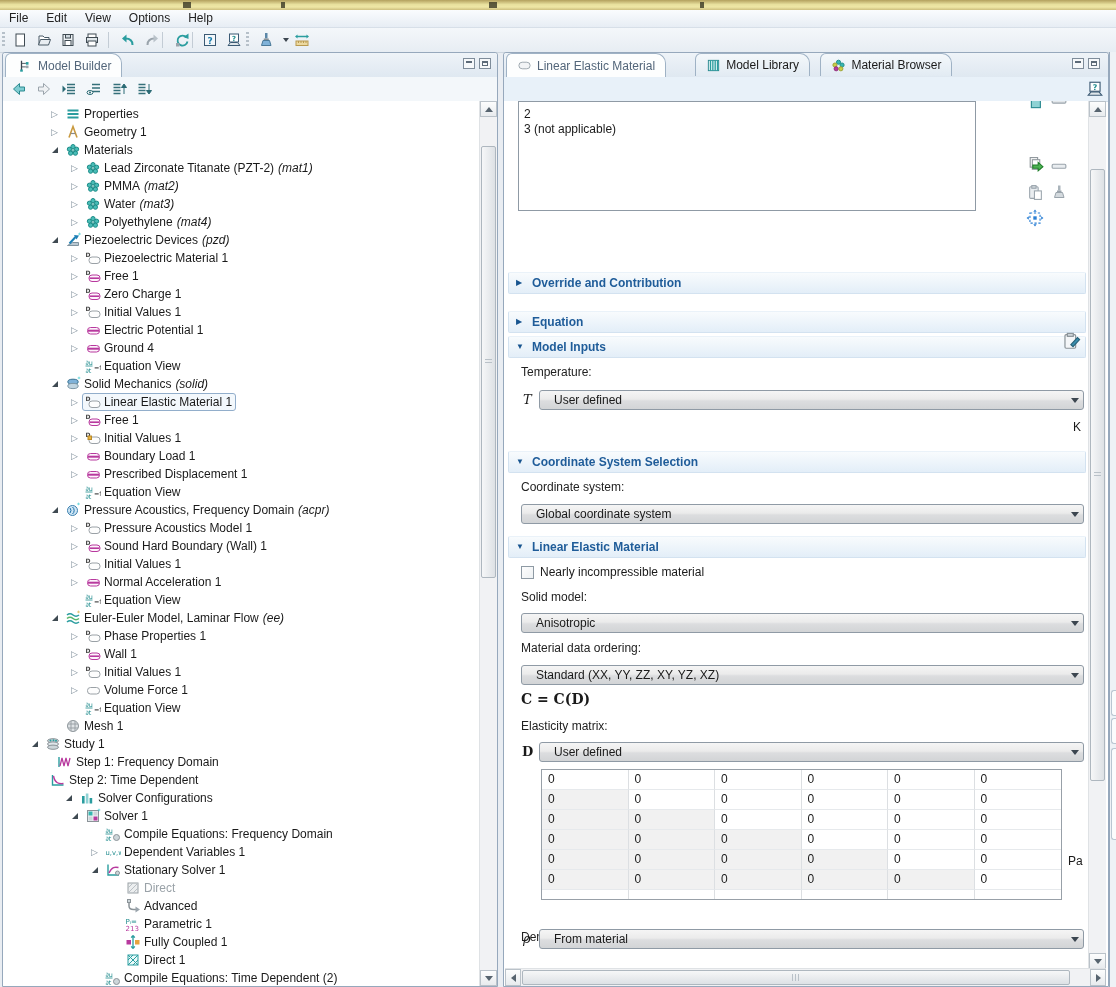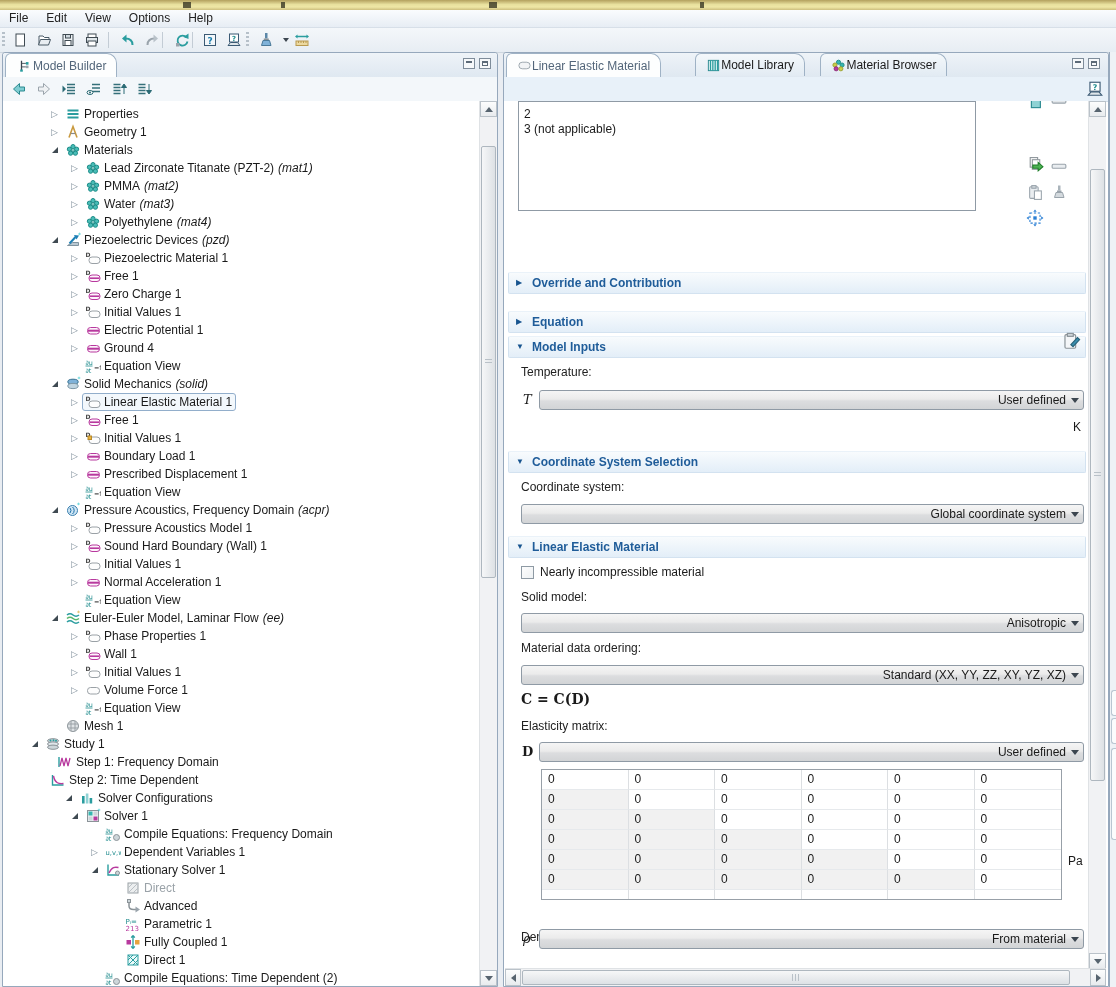--- a/index.html
+++ b/index.html
@@ -18,21 +18,21 @@
   .tb-sep{position:absolute;top:4px;width:1px;height:16px;background:#c3ccd5;}
   .tb-grip{position:absolute;top:4px;width:3px;height:16px;
     background:repeating-linear-gradient(180deg,#b6c0c9 0 2px,transparent 2px 4px);}
   .dd-arrow{width:0;height:0;border-left:3.5px solid transparent;border-right:3.5px solid transparent;border-top:4px solid #3c4650;}
   
   .panel{position:absolute;top:52px;height:935px;background:#fff;border:1px solid #96a8bc;border-radius:3px 3px 0 0;box-sizing:border-box;}
   #leftpanel{left:2px;width:496px;}
   #rightpanel{left:503px;width:606px;}
   .tabrow{position:absolute;left:0;top:0;right:0;height:24px;background:linear-gradient(180deg,#eef3f8,#dfe8f1);
     border-bottom:1px solid #b9c8d6;border-radius:3px 3px 0 0;}
-  .tab{position:absolute;top:0;height:23px;display:flex;align-items:center;padding:0 10px;
+  .tab{position:absolute;top:0;height:23px;display:flex;align-items:center;gap:5px;padding:0 10px;
     border:1px solid #9fb2c5;border-bottom:none;border-radius:6px 10px 0 0;box-sizing:border-box;
     background:linear-gradient(180deg,#f4f8fb,#e2ebf3);white-space:nowrap;}
   .tab.active{background:#fdfefe;height:24px;z-index:3;color:#53667a;}
   .winbtns{position:absolute;top:5px;display:flex;gap:4px;}
   .winbtn{width:12px;height:11px;border:1px solid #7e8c9a;background:#f6f8fa;box-sizing:border-box;position:relative;}
   .winbtn.min::after{content:"";position:absolute;left:2px;right:2px;top:2px;height:2px;background:#5c6a78;}
   .winbtn.max::after{content:"";position:absolute;left:2px;right:2px;top:2px;bottom:2px;border:1px solid #5c6a78;border-top-width:2px;}
   
   #treetoolbar{position:absolute;left:0;top:24px;right:0;height:24px;background:#f3f7fa;border-bottom:1px solid #dbe3ea;}
   #treeview{position:absolute;left:0;top:48px;width:477px;bottom:0;overflow:hidden;background:#fff;}
@@ -74,21 +74,21 @@
   .sect{left:4px;width:578px;height:22px;box-sizing:border-box;
     background:linear-gradient(180deg,#f8fbfd,#e3eef8);
     border:1px solid #d3e2f0;border-top-color:#eaf2f9;border-radius:2px;
     display:flex;align-items:center;gap:7px;padding-left:7px;}
   .sect .st{color:#1f5c99;font-weight:bold;}
   .sarr{font-size:8px;color:#17548f;line-height:1;width:9px;}
   .flabel{left:17px;color:#222;}
   .combo{height:20px;border:1px solid #8f9aa5;border-radius:3px;box-sizing:border-box;
     background:linear-gradient(180deg,#f5f5f5 0%,#ebebeb 45%,#dcdddf 55%,#d2d4d6 100%);
     display:flex;align-items:center;}
-  .combo .ct{flex:1;padding-left:8px;white-space:nowrap;overflow:hidden;text-align:right;}
+  .combo .ct{flex:1;padding-left:14px;white-space:nowrap;overflow:hidden;}
   .combo .ca{width:17px;display:flex;align-items:center;justify-content:center;}
   .ca i{width:0;height:0;border-left:4px solid transparent;border-right:4px solid transparent;border-top:5px solid #3c4650;}
   .tinput{height:20px;border:1px solid #8f9aa5;box-sizing:border-box;background:#fff;padding:0 5px;font:12px "Liberation Sans",sans-serif;color:#111;width:100%;}
   .sym{font-family:"DejaVu Serif",serif;font-style:italic;font-size:13px;}
   .symb{font-family:"DejaVu Serif",serif;font-weight:bold;font-size:13px;font-style:normal;}
   .cbrow{display:flex;align-items:center;gap:6px;}
   .cbox{width:13px;height:13px;border:1px solid #8e9aa4;background:linear-gradient(135deg,#fdfdfd,#eef1f3);box-sizing:border-box;}
   .eq{font-family:"DejaVu Serif",serif;font-weight:bold;font-size:14px;}
   #matrix{left:37px;top:668px;width:521px;height:131px;border:1px solid #98a0a8;box-sizing:border-box;background:#fff;}
   .mrow{display:flex;height:20px;}

